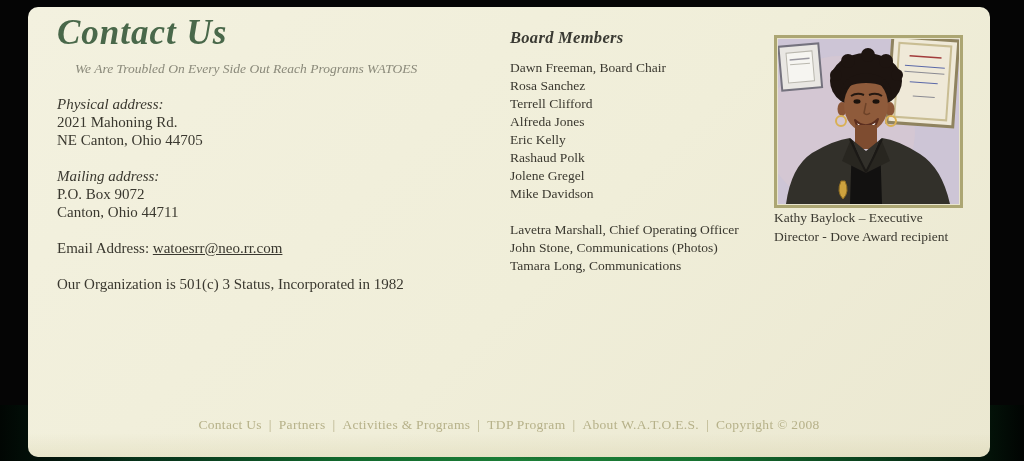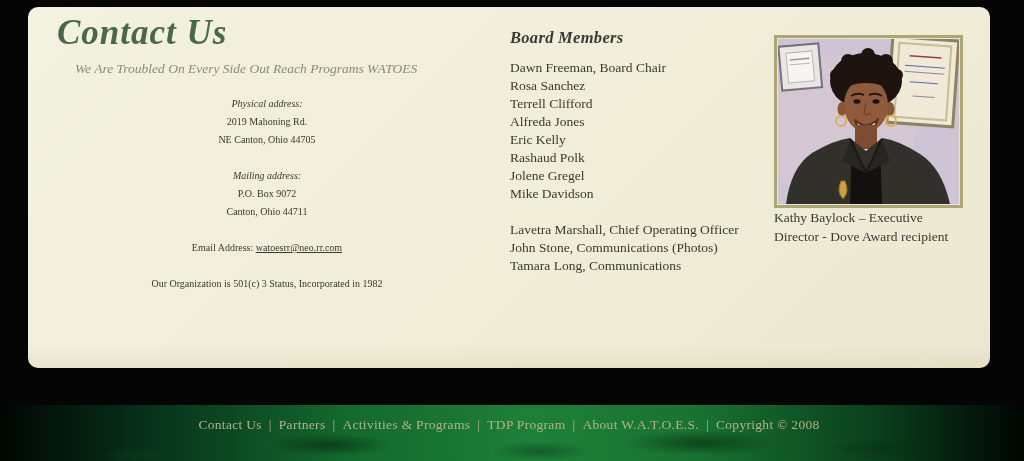--- a/index.html
+++ b/index.html
@@ -19,21 +19,21 @@
       radial-gradient(ellipse 90px 16px at 330px 40px, rgba(4,30,12,.55), transparent 70%),
       radial-gradient(ellipse 70px 14px at 540px 46px, rgba(8,55,24,.5), transparent 70%),
       radial-gradient(ellipse 110px 18px at 700px 38px, rgba(4,26,10,.5), transparent 70%),
       radial-gradient(ellipse 80px 15px at 880px 44px, rgba(7,45,18,.45), transparent 70%),
       radial-gradient(ellipse 60px 12px at 140px 50px, rgba(12,70,30,.4), transparent 70%),
       linear-gradient(90deg, #010603 0%, #07301a 14%, #136a2e 34%, #1d8038 52%, #187331 68%, #0a3e1c 86%, #010402 100%);
   }
 
   
   .panel {
-    position:absolute; left:28px; top:7px; width:962px; height:361px;
+    position:absolute; left:28px; top:7px; width:962px; height:450px;
     background:linear-gradient(135deg, #f3f1df 0%, #f0eed9 55%, #ebe8d1 100%);
     border-radius:10px;
   }
   .panel::after {
     content:""; position:absolute; left:0; right:0; bottom:0; height:24px;
     background:linear-gradient(180deg, transparent, rgba(185,175,115,.16));
     border-radius:0 0 10px 10px; pointer-events:none;
   }
 
   .page-title {
@@ -41,21 +41,21 @@
     font-size:35px; font-weight:bold; font-style:italic;
     color:#49684a; letter-spacing:1px;
   }
   .tagline {
     position:absolute; left:47px; top:54px;
     font-size:13.5px; font-style:italic; color:#8a897a;text-align:center;
   }
 
   .col-contact {
     position:absolute; left:29px; top:88px; width:420px;
-    font-size:10px; line-height:18px; color:#3a382f;text-align:center;
+    font-size:15px; line-height:18px; color:#3a382f;
   }
   .col-contact p { margin:0 0 18px 0; }
   .lbl { font-style:italic; }
   .email-link { color:#3a382f; text-decoration:underline; cursor:pointer; }
 
   .col-board {
     position:absolute; left:482px; top:22px; width:270px;
     font-size:13.5px; line-height:18px; color:#3a382f;
   }
   .board-heading {
@@ -89,21 +89,21 @@
   <div class="green-texture"></div>
 
   <div class="panel">
 
     <h1 class="page-title">Contact Us</h1>
     <div class="tagline">We Are Troubled On Every Side Out Reach Programs WATOES</div>
 
     <div class="col-contact">
       <p>
         <span class="lbl">Physical address:</span><br>
-        <span>2019 Mahoning Rd.</span><br>
+        <span>2021 Mahoning Rd.</span><br>
         <span>NE Canton, Ohio 44705</span>
       </p>
       <p>
         <span class="lbl">Mailing address:</span><br>
         <span>P.O. Box 9072</span><br>
         <span>Canton, Ohio 44711</span>
       </p>
       <p>
         <span>Email Address: </span><a class="email-link">watoesrr@neo.rr.com</a>
       </p>

